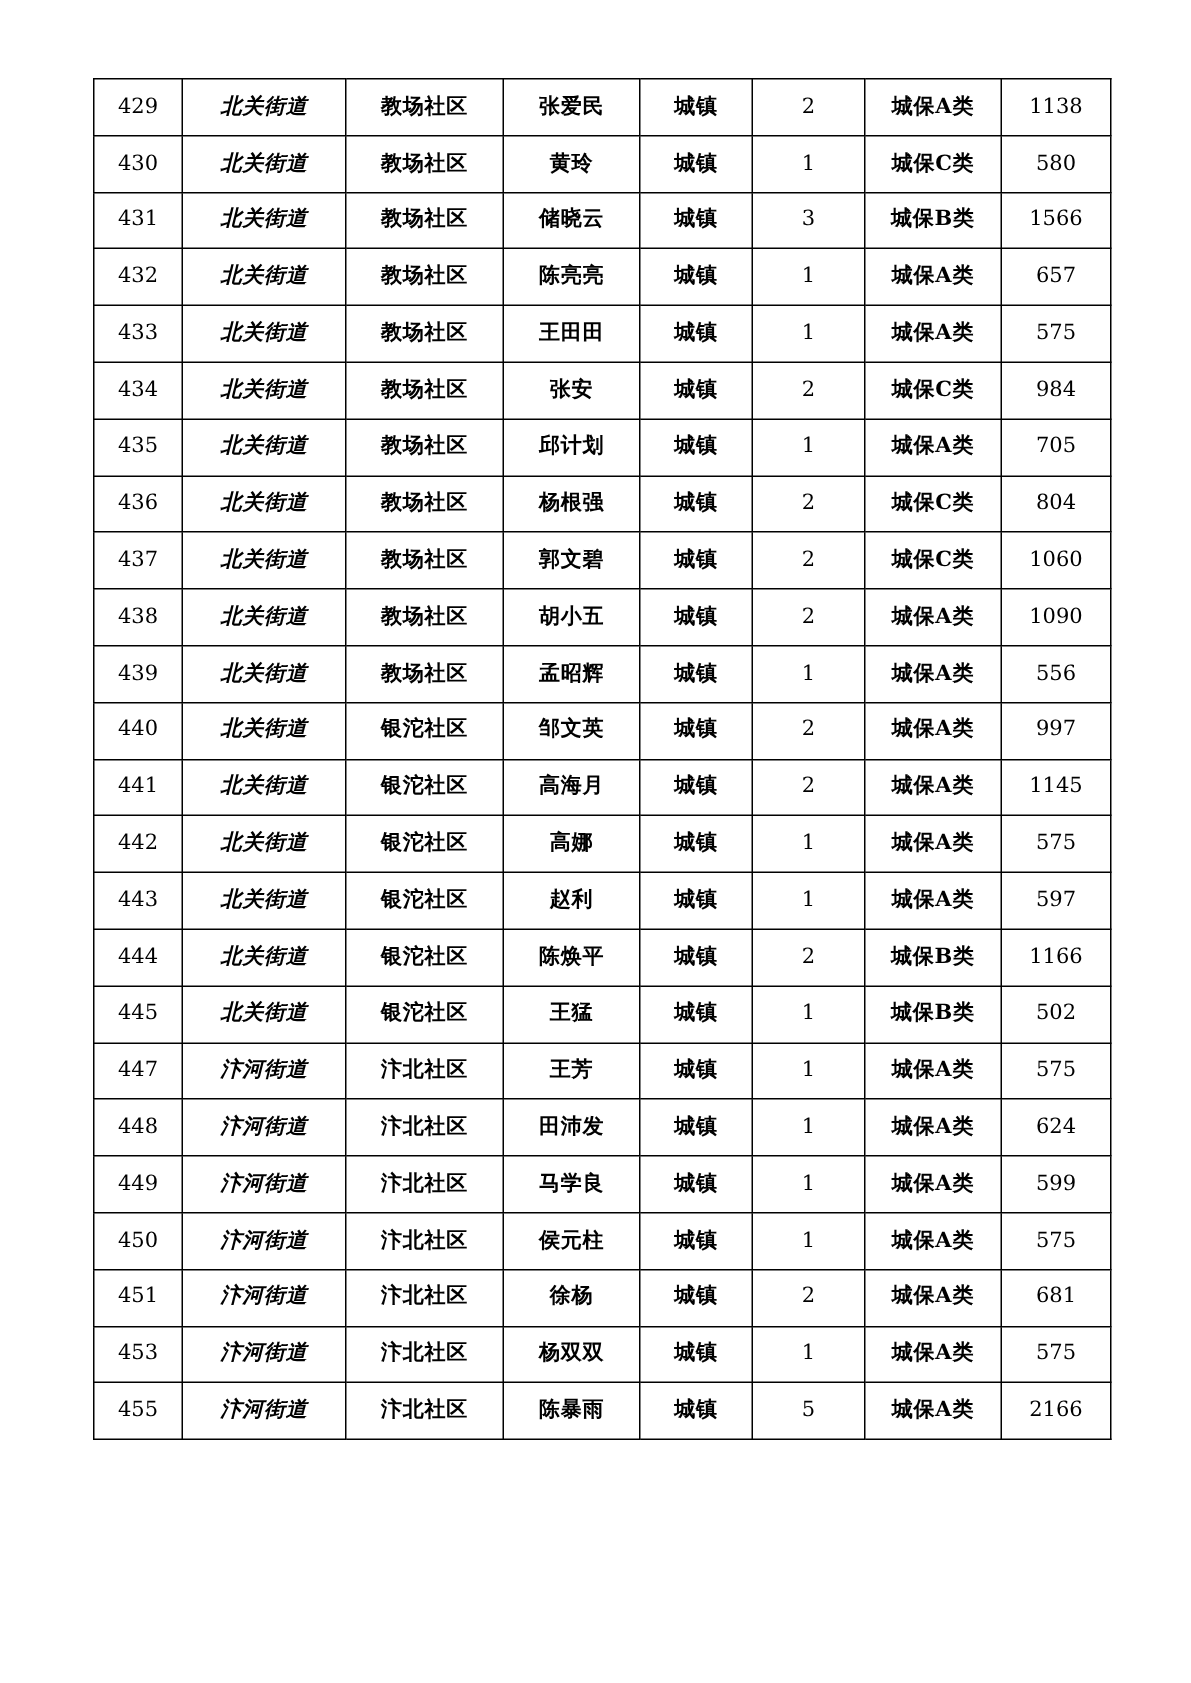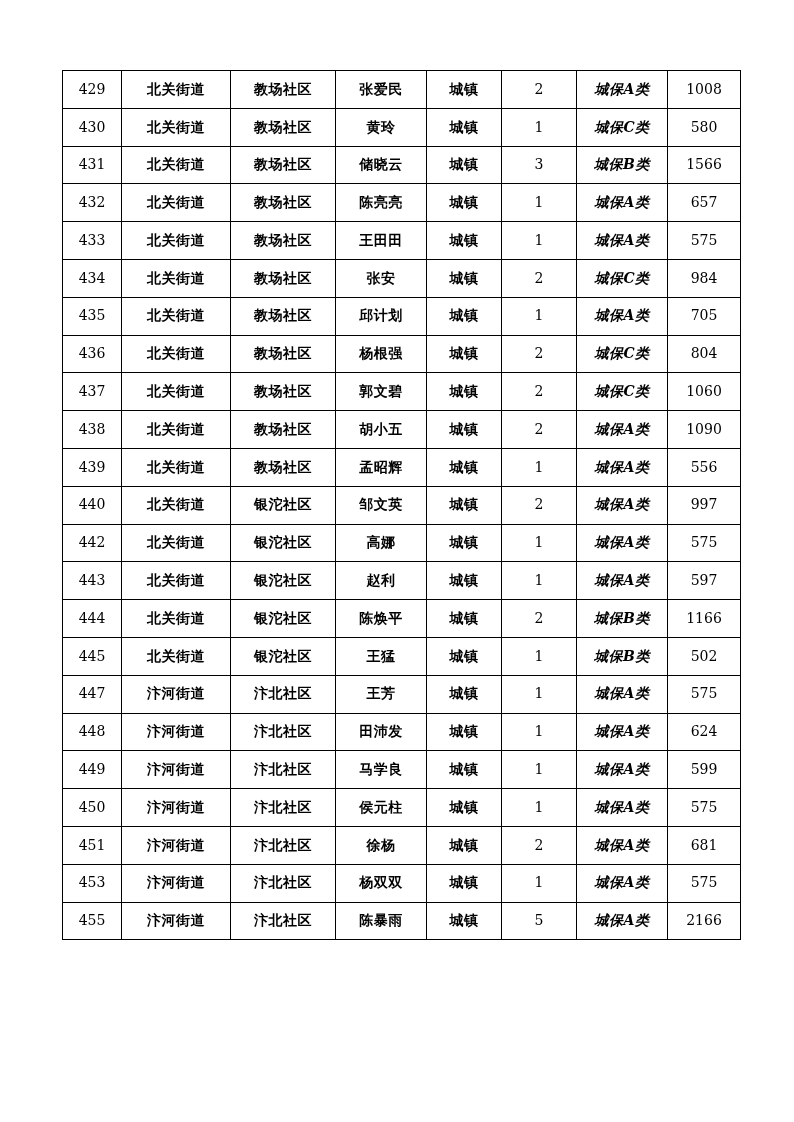--- a/index.html
+++ b/index.html
@@ -11,47 +11,47 @@
     width: 794px;
     height: 1122px;
     font-family: "DejaVu Sans", "Liberation Sans", sans-serif;
     color: #000000;
   }
   .page {
     position: relative;
     width: 778px;
     height: 1122px;
     box-sizing: border-box;
-    padding: 70px 62px;
+    padding: 52px 62px;
   }
   table.data-table {
     border-collapse: collapse;
     table-layout: fixed;
     width: 670px;
     margin: 0;
   }
   table.data-table td {
     border: 1px solid #000000;
     text-align: center;
     vertical-align: middle;
     height: 36.8px;
     padding: 0;
     font-size: 14px;
     line-height: 1.1;
     font-family: "DejaVu Serif", "Liberation Serif", serif;
     white-space: nowrap;
     overflow: hidden;
   }
   td.col-idx   { width: 58px; font-family: "DejaVu Serif", "Liberation Serif", serif; }
-  td.col-street{ width: 108px; }
+  td.col-street{ width: 108px; font-style: italic; }
   td.col-comm  { width: 104px; }
   td.col-name  { width: 90px; }
   td.col-type  { width: 74px; }
   td.col-count { width: 74px; }
-  td.col-cat   { width: 90px; font-style: italic; }
+  td.col-cat   { width: 90px; }
   td.col-amt   { width: 72px; }
   .cjk {
     font-family: "DejaVu Sans", "Liberation Sans", sans-serif;
     font-weight: bold;
     font-size: 13.5px;
     letter-spacing: 0.5px;
   }
   .num {
     font-family: "DejaVu Serif", "Liberation Serif", serif;
     font-size: 15px;
@@ -64,21 +64,21 @@
   <table class="data-table">
     <tbody>
         <tr>
           <td class="col-idx num">429</td>
           <td class="col-street cjk">北关街道</td>
           <td class="col-comm cjk">教场社区</td>
           <td class="col-name cjk">张爱民</td>
           <td class="col-type cjk">城镇</td>
           <td class="col-count num">2</td>
           <td class="col-cat cjk">城保A类</td>
-          <td class="col-amt num">1008</td>
+          <td class="col-amt num">1138</td>
         </tr>
         <tr>
           <td class="col-idx num">430</td>
           <td class="col-street cjk">北关街道</td>
           <td class="col-comm cjk">教场社区</td>
           <td class="col-name cjk">黄玲</td>
           <td class="col-type cjk">城镇</td>
           <td class="col-count num">1</td>
           <td class="col-cat cjk">城保C类</td>
           <td class="col-amt num">580</td>
@@ -175,20 +175,30 @@
         </tr>
         <tr>
           <td class="col-idx num">440</td>
           <td class="col-street cjk">北关街道</td>
           <td class="col-comm cjk">银沱社区</td>
           <td class="col-name cjk">邹文英</td>
           <td class="col-type cjk">城镇</td>
           <td class="col-count num">2</td>
           <td class="col-cat cjk">城保A类</td>
           <td class="col-amt num">997</td>
+        </tr>
+        <tr>
+          <td class="col-idx num">441</td>
+          <td class="col-street cjk">北关街道</td>
+          <td class="col-comm cjk">银沱社区</td>
+          <td class="col-name cjk">高海月</td>
+          <td class="col-type cjk">城镇</td>
+          <td class="col-count num">2</td>
+          <td class="col-cat cjk">城保A类</td>
+          <td class="col-amt num">1145</td>
         </tr>
         <tr>
           <td class="col-idx num">442</td>
           <td class="col-street cjk">北关街道</td>
           <td class="col-comm cjk">银沱社区</td>
           <td class="col-name cjk">高娜</td>
           <td class="col-type cjk">城镇</td>
           <td class="col-count num">1</td>
           <td class="col-cat cjk">城保A类</td>
           <td class="col-amt num">575</td>

